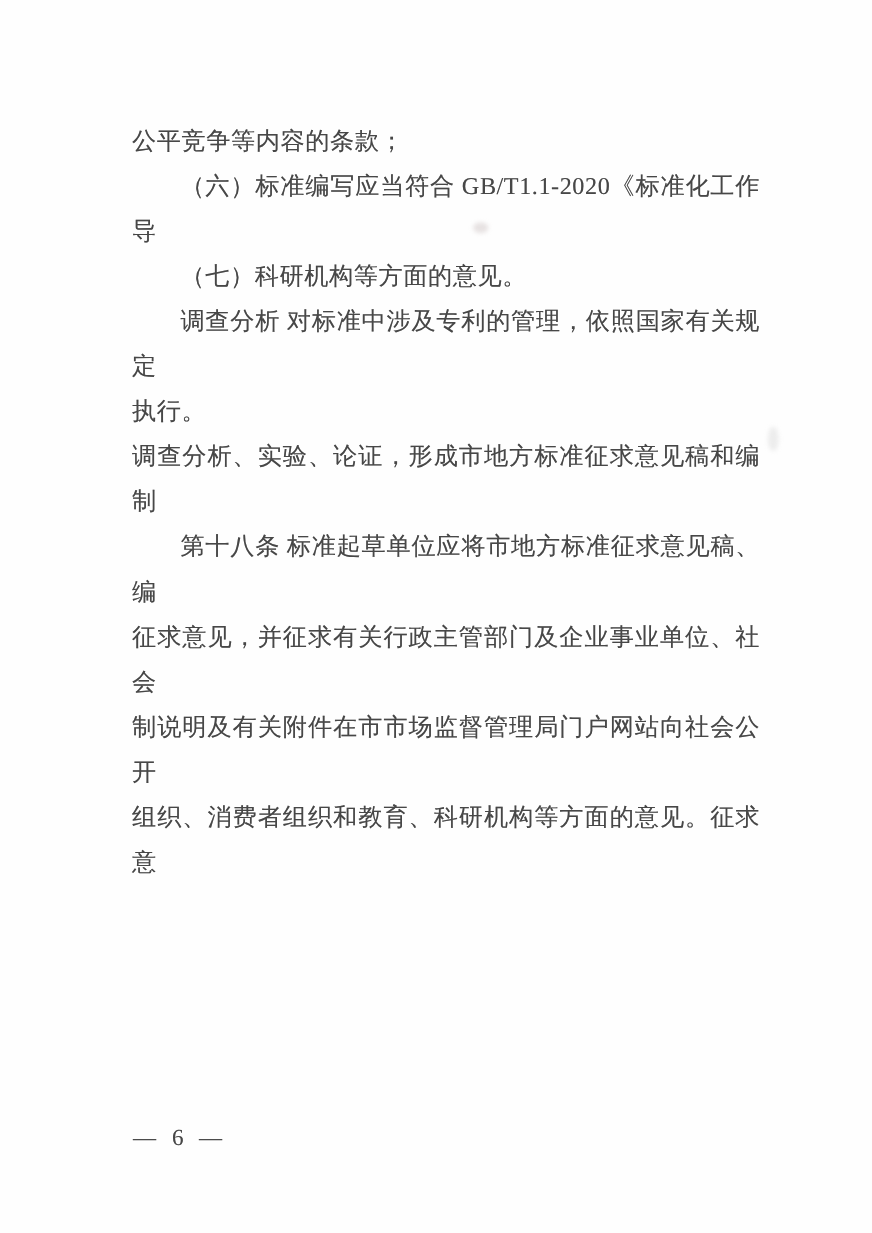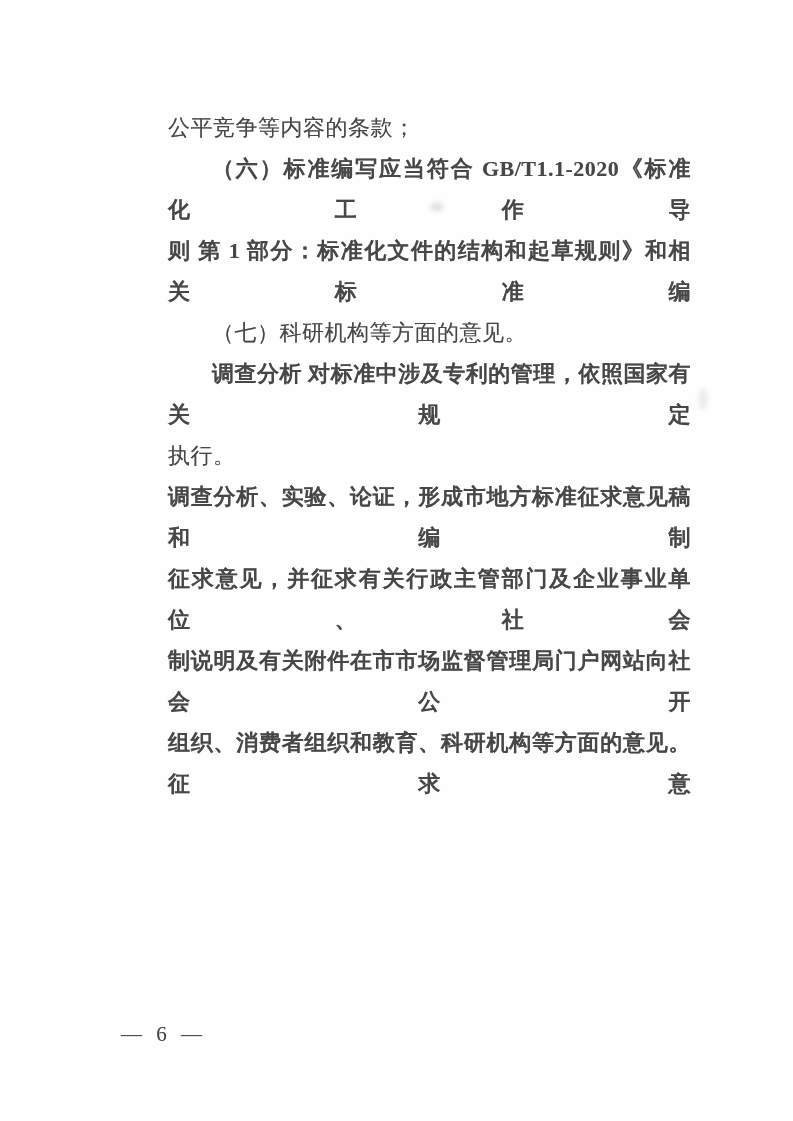--- a/index.html
+++ b/index.html
@@ -21,31 +21,29 @@
     top: 107px;
     width: 571px;
     font-size: 22px;
     line-height: 41px;
     color: var(--ink, #474747);
     letter-spacing: 0.5px;
     text-shadow: 0 0 0.5px rgba(80,80,80,0.45);
   }
   .line {
     white-space: nowrap;
-    margin-left: 48px;
   }
   .line.indent {
     text-indent: 2em;
   }
   .line.fill {
     white-space: normal;
     text-align: justify;
     text-align-last: justify;
     text-justify: inter-character;
-    font-weight: bold;
   }
   .page-number {
     position: absolute;
     left: 121px;
     top: 1019px;
     font-size: 21px;
     line-height: 30px;
     color: var(--ink, #4a4a4a);
     letter-spacing: 1px;
     word-spacing: 7px;
@@ -70,25 +68,25 @@
     background: rgba(200, 200, 200, 0.30);
   }
 </style>
 </head>
 <body>
 
 <div class="page" style="--ink: #474747; --paper: #fefefe;">
   <div class="doc-body" id="doc-body">
       <div class="line">公平竞争等内容的条款；</div>
       <div class="line indent fill">（六）标准编写应当符合 GB/T1.1-2020《标准化工作导</div>
-      <div class="line fill">则 第 1 部分：标准化文件的结构和起草规则》和相关标准编</div>
       <div class="line indent">（七）科研机构等方面的意见。</div>
       <div class="line indent fill">调查分析 对标准中涉及专利的管理，依照国家有关规定</div>
       <div class="line">执行。</div>
       <div class="line fill">调查分析、实验、论证，形成市地方标准征求意见稿和编制</div>
+      <div class="line indent fill">第十八条 标准起草单位应将市地方标准征求意见稿、编</div>
       <div class="line fill">征求意见，并征求有关行政主管部门及企业事业单位、社会</div>
       <div class="line fill">制说明及有关附件在市市场监督管理局门户网站向社会公开</div>
       <div class="line fill">组织、消费者组织和教育、科研机构等方面的意见。征求意</div>
     </div>
   <div class="scan-smudge"></div>
   <div class="scan-smudge two"></div>
   <div class="page-number">— 6 —</div>
 </div>
 
 </body></html>

